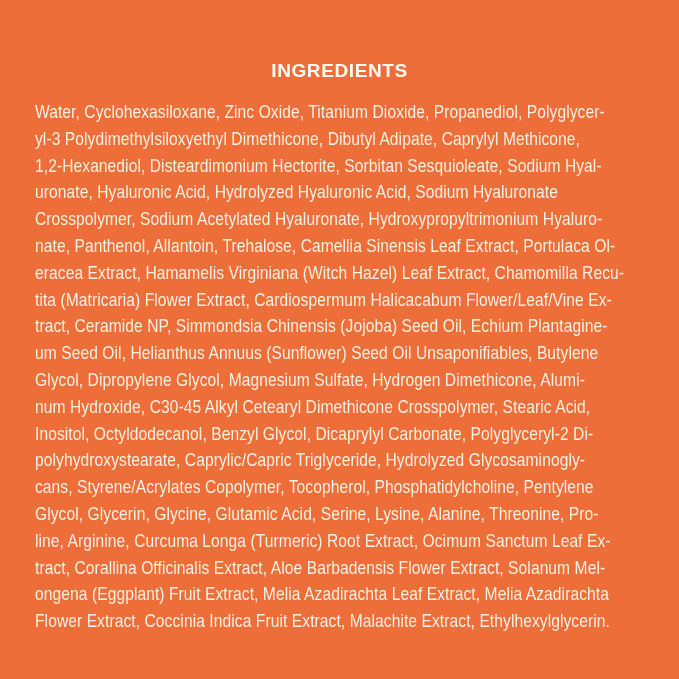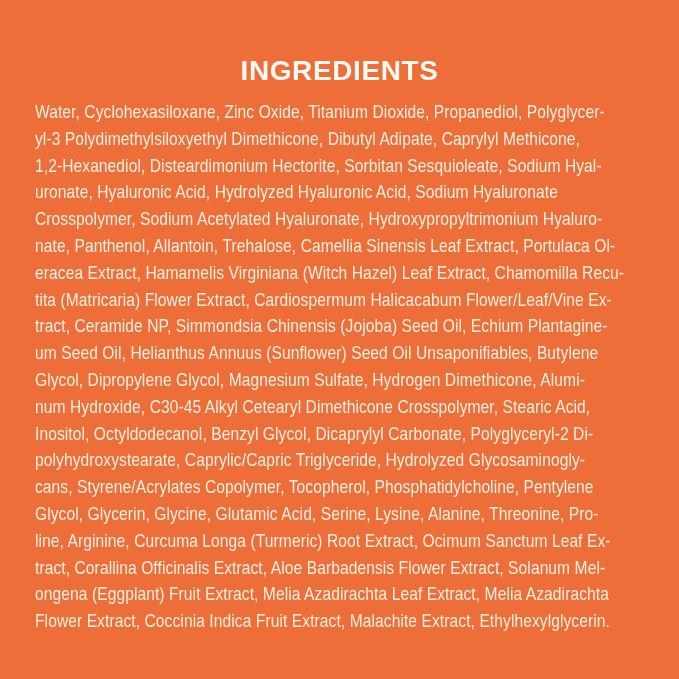--- a/index.html
+++ b/index.html
@@ -21,21 +21,21 @@
   }
   .panel {
     width: 679px;
     height: 679px;
     position: relative;
   }
   .title {
     margin: 0;
     padding-top: 57px;
     text-align: center;
-    font-size: 28px;
+    font-size: 19px;
     line-height: 28px;
     font-weight: bold;
     letter-spacing: 0.6px;
     color: var(--title-color);
   }
   .ingredients {
     margin: 14px 0 0 35px;
     width: 760px;
     transform: scaleX(0.82);
     transform-origin: 0 0;

